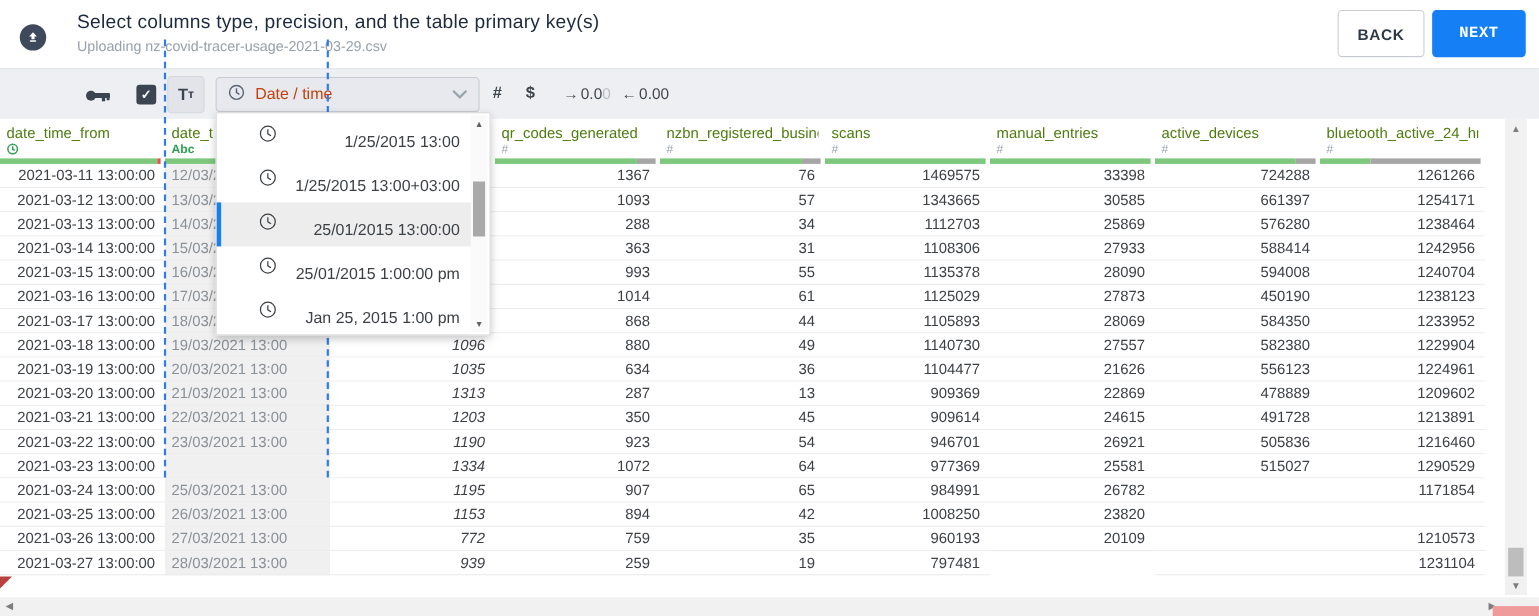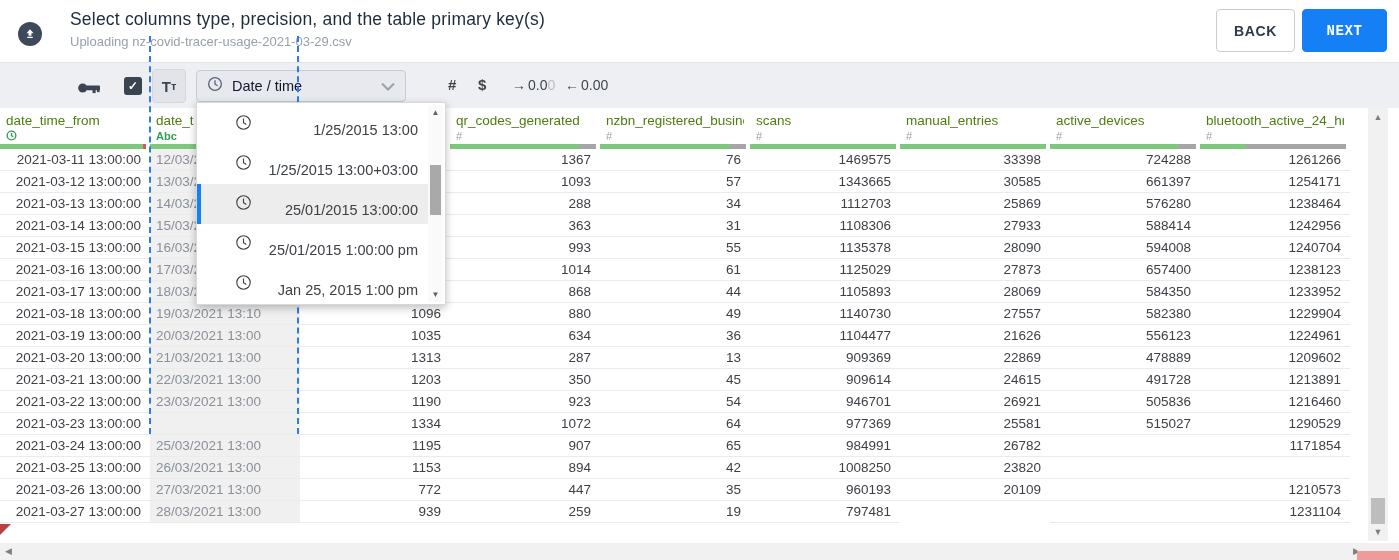--- a/index.html
+++ b/index.html
@@ -24,22 +24,22 @@
   .btn-next { right:12px; width:85px; background:#1580f6; border:1px solid #1580f6; color:#fff;font-family:Liberation Mono, monospace; }
 
   
   .toolbar { position:absolute; left:0; top:62px; width:1399px; height:46px; background:#edeff3; border-top:1px solid #e3e5e9; }
   .tb-key { position:absolute; left:78px; top:17px; }
   .tb-check { position:absolute; left:124px; top:14px; width:18px; height:18px; background:#3b4451; border-radius:3px;
               color:#fff; font-size:12px; font-weight:bold; display:flex; align-items:center; justify-content:center; }
   .tb-format { position:absolute; left:152px; top:6px; width:34px; height:34px; background:#e2e4e9; border:1px solid #d4d7dd;
                border-radius:4px; color:#3b4451; display:flex; align-items:center; justify-content:center; font-weight:bold; }
   .tb-format .big { font-size:15px; } .tb-format .small { font-size:11px; }
-  .tb-select { position:absolute; left:196px; top:7px; width:210px; height:32px; background:#e7e9ee;
-               border:1px solid #c6ccd4; border-radius:4px; display:flex; align-items:center; padding:0 10px; color:#0f172a; }
+  .tb-select { position:absolute; left:196px; top:7px; width:240px; height:32px; background:#e7e9ee;
+               border:1px solid #c6ccd4; border-radius:4px; display:flex; align-items:center; padding:0 10px; color:#c2410c; }
   .tb-select .lbl { flex:1; font-size:14.5px; margin-left:9px; }
   .tb-num { position:absolute; top:13px; font-size:15px; color:#3f454d; font-weight:bold; }
   .tb-prec { position:absolute; top:14px; font-size:14px; color:#3f454d; display:flex; align-items:center; gap:2px; }
   .tb-prec .faded { color:#b9bec6; }
   .tb-prec .arrow { font-size:14px; }
 
   
   .grid { position:absolute; left:0; top:108px; width:1350px; height:433px; }
   .col { position:absolute; top:0; width:150px; }
   .col-head { height:36px; padding:4px 6px 0 6px; cursor:pointer; }
@@ -171,32 +171,32 @@
       <div class="col-bar">
         <div style="width: 99%; background: rgb(126, 200, 126);"></div>
       </div>
       <div class="cell left">12/03/2021 13:00</div>
       <div class="cell left">13/03/2021 13:00</div>
       <div class="cell left">14/03/2021 13:00</div>
       <div class="cell left">15/03/2021 13:00</div>
       <div class="cell left">16/03/2021 13:00</div>
       <div class="cell left">17/03/2021 13:00</div>
       <div class="cell left">18/03/2021 13:00</div>
-      <div class="cell left">19/03/2021 13:10</div>
+      <div class="cell left">19/03/2021 13:00</div>
       <div class="cell left">20/03/2021 13:00</div>
       <div class="cell left">21/03/2021 13:00</div>
       <div class="cell left">22/03/2021 13:00</div>
       <div class="cell left">23/03/2021 13:00</div>
       <div class="cell left">24/03/2021 13:00</div>
       <div class="cell left">25/03/2021 13:00</div>
       <div class="cell left">26/03/2021 13:00</div>
       <div class="cell left">27/03/2021 13:00</div>
       <div class="cell left">28/03/2021 13:00</div>
     </div>
-    <div class="col" style="left: 300px;">
+    <div class="col" style="left: 300px; font-style: italic;">
       <div class="col-head">
         <div class="col-name"></div>
         <div class="col-type col-type type-green">&nbsp;</div>
       </div>
       <div class="col-bar">
         <div style="width: 80%; background: rgb(126, 200, 126);"></div>
         <div style="width: 19%; background: rgb(166, 166, 166);"></div>
       </div>
       <div class="cell right"></div>
       <div class="cell right"></div>
@@ -233,21 +233,21 @@
       <div class="cell right">1014</div>
       <div class="cell right">868</div>
       <div class="cell right">880</div>
       <div class="cell right">634</div>
       <div class="cell right">287</div>
       <div class="cell right">350</div>
       <div class="cell right">923</div>
       <div class="cell right">1072</div>
       <div class="cell right">907</div>
       <div class="cell right">894</div>
-      <div class="cell right">447</div>
+      <div class="cell right">759</div>
       <div class="cell right">259</div>
     </div>
     <div class="col" style="left: 600px;">
       <div class="col-head">
         <div class="col-name">nzbn_registered_busine</div>
         <div class="col-type col-type type-gray">#</div>
       </div>
       <div class="col-bar">
         <div style="width: 88%; background: rgb(126, 200, 126);"></div>
         <div style="width: 11%; background: rgb(166, 166, 166);"></div>
@@ -328,21 +328,21 @@
       </div>
       <div class="col-bar">
         <div style="width: 87%; background: rgb(126, 200, 126);"></div>
         <div style="width: 12%; background: rgb(166, 166, 166);"></div>
       </div>
       <div class="cell right">724288</div>
       <div class="cell right">661397</div>
       <div class="cell right">576280</div>
       <div class="cell right">588414</div>
       <div class="cell right">594008</div>
-      <div class="cell right">657400</div>
+      <div class="cell right">450190</div>
       <div class="cell right">584350</div>
       <div class="cell right">582380</div>
       <div class="cell right">556123</div>
       <div class="cell right">478889</div>
       <div class="cell right">491728</div>
       <div class="cell right">505836</div>
       <div class="cell right">515027</div>
       <div class="cell right"></div>
       <div class="cell right"></div>
       <div class="cell right"></div>

